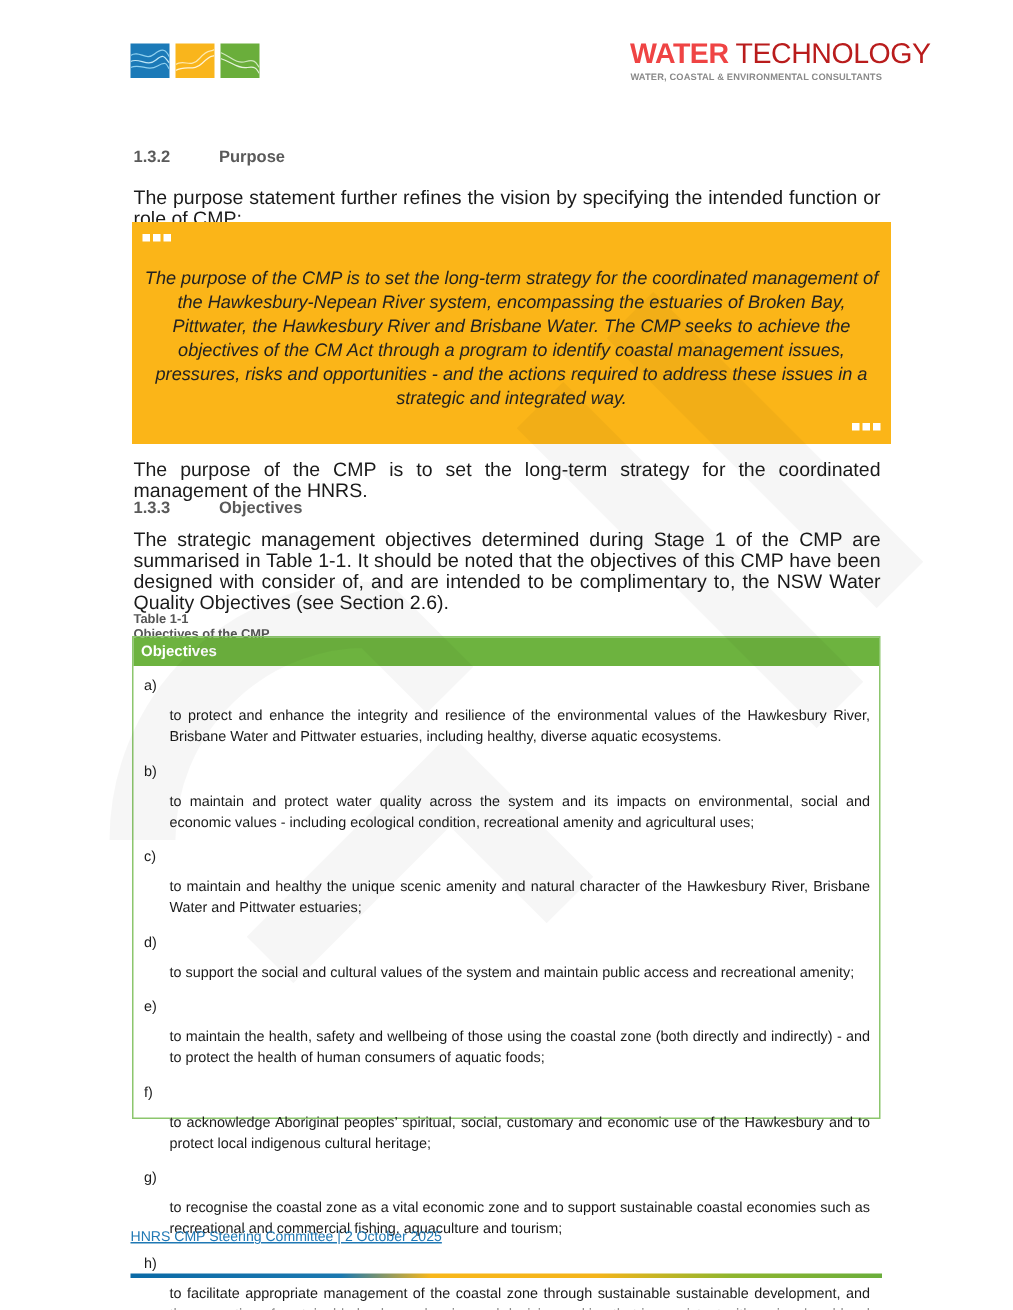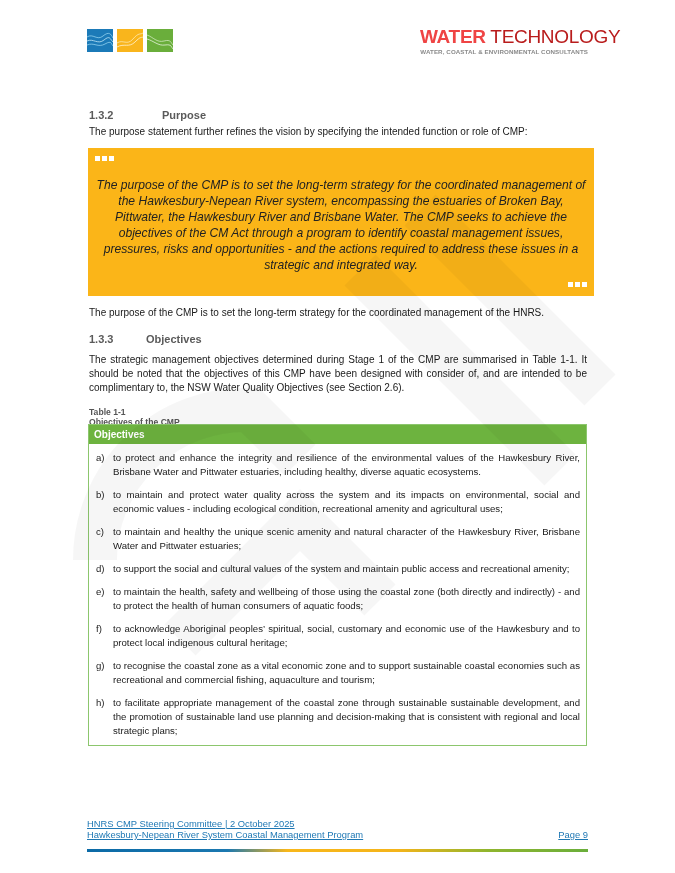--- a/index.html
+++ b/index.html
@@ -14,39 +14,39 @@
   .logo-tile svg { position: absolute; left: 0; top: 0; }
   .logo-right { position: absolute; left: 420px; top: 27px; text-align: right; width: 168px; }
   .brand-main { font-size: 19px; letter-spacing: -0.3px; color: #1b78a8; line-height: 20px; white-space: nowrap; }
   .brand-main .bold { font-weight: bold; color: #ef4444; }
   .brand-main .light { color: #b91c1c; }
   .brand-sub { font-size: 6.2px; font-weight: bold; color: #8a8a8a; letter-spacing: 0.1px; white-space: nowrap; margin-top: 1px; }
 
   
   .heading { position: absolute; left: 89px; font-size: 11px; font-weight: bold; color: #5a5a5a; display: flex; }
   .heading .num { width: 57px; }
-  .para { position: absolute; left: 89px; width: 498px; font-size: 10px; line-height: 14px; color: #1a1a1a; text-align: justify; }
+  .para { position: absolute; left: 89px; width: 498px; font-size: 13px; line-height: 14px; color: #1a1a1a; text-align: justify; }
 
   
   .callout { position: absolute; left: 88px; top: 148px; width: 506px; height: 148px; background: #fbb518; }
   .squares { position: absolute; display: flex; gap: 2px; }
   .squares span { width: 5px; height: 5px; background: #ffffff; display: block; }
   .squares.tl { left: 7px; top: 8px; }
   .squares.br { right: 7px; bottom: 9px; }
   .callout-text { position: absolute; left: 6px; right: 6px; top: 29px; font-style: italic; font-size: 12.1px; line-height: 16px; color: #222; text-align: center; }
 
   
   .table-caption { position: absolute; left: 89px; top: 407px; font-size: 8.6px; font-weight: bold; color: #555; display: flex; flex-direction: column; }
   .table-caption .num { width: 57px; }
   .obj-table { position: absolute; left: 88px; top: 424px; width: 499px; height: 322px; border: 1px solid #8cc66d; box-sizing: border-box; }
   .obj-header { height: 19px; background: #6db33f; color: #ffffff; font-weight: bold; font-size: 10px; line-height: 19px; padding-left: 5px; }
   .obj-list { padding: 7px 6px 0 7px; }
   .obj-item { display: flex; font-size: 9.6px; line-height: 14px; margin-bottom: 9px; }
   .obj-item .letter { width: 17px; flex: none; }
-  .obj-item .text { flex: 1; text-align: justify; }
+  .obj-item .text { flex: 1; text-align: justify; margin-top: 20px; }
 
   
   .footer { position: absolute; left: 87px; top: 818px; width: 501px; font-size: 9.4px; line-height: 11px; color: #1f78b4; text-decoration: underline; }
   .footer .row2 { display: flex; justify-content: space-between; }
   .footer-bar { position: absolute; left: 87px; top: 849px; width: 501px; height: 3px;
     background: linear-gradient(to right, #0b6aa6 0%, #1b78b0 28%, #f8b71a 40%, #f4b41a 62%, #8fb52e 80%, #6aae3b 100%); }
 </style>
 </head>
 <body>
 
@@ -70,21 +70,21 @@
         <path d="M0 10 C7 12,11 17,18 16 S24 18,26 20" stroke="#e6f3dc" stroke-width="0.8" fill="none"></path>
       </svg>
   </div>
 </div>
 
 <div class="logo-right">
   <div class="brand-main"><span class="bold">WATER</span> <span class="light">TECHNOLOGY</span></div>
   <div class="brand-sub">WATER, COASTAL &amp; ENVIRONMENTAL CONSULTANTS</div>
 </div>
 
-<div class="heading" style="top:109px;gap:16px;">
+<div class="heading" style="top:99px;">
   <span class="num">1.3.2</span>
   <span>Purpose</span>
 </div>
 <div class="para" style="top:125px;">The purpose statement further refines the vision by specifying the intended function or role of CMP:</div>
 
 <div class="callout">
   <div class="squares tl">
       <span></span>
       <span></span>
       <span></span>
@@ -152,18 +152,14 @@
   <g fill="none" stroke="#000" stroke-opacity="0.035" stroke-width="44" stroke-linejoin="miter">
     <path d="M95 560 A150 150 0 0 1 250 410 L300 460"></path>
     <path d="M180 640 L300 520 L380 600"></path>
     <path d="M360 270 L560 470"></path>
     <path d="M420 210 L600 390"></path>
   </g>
 </svg>
 
 <div class="footer">
   <div>HNRS CMP Steering Committee | 2 October 2025</div>
-  <div class="row2">
-    <span>Hawkesbury-Nepean River System Coastal Management Program</span>
-    <span>Page 9</span>
-  </div>
 </div>
 <div class="footer-bar"></div>
 
 </body></html>

